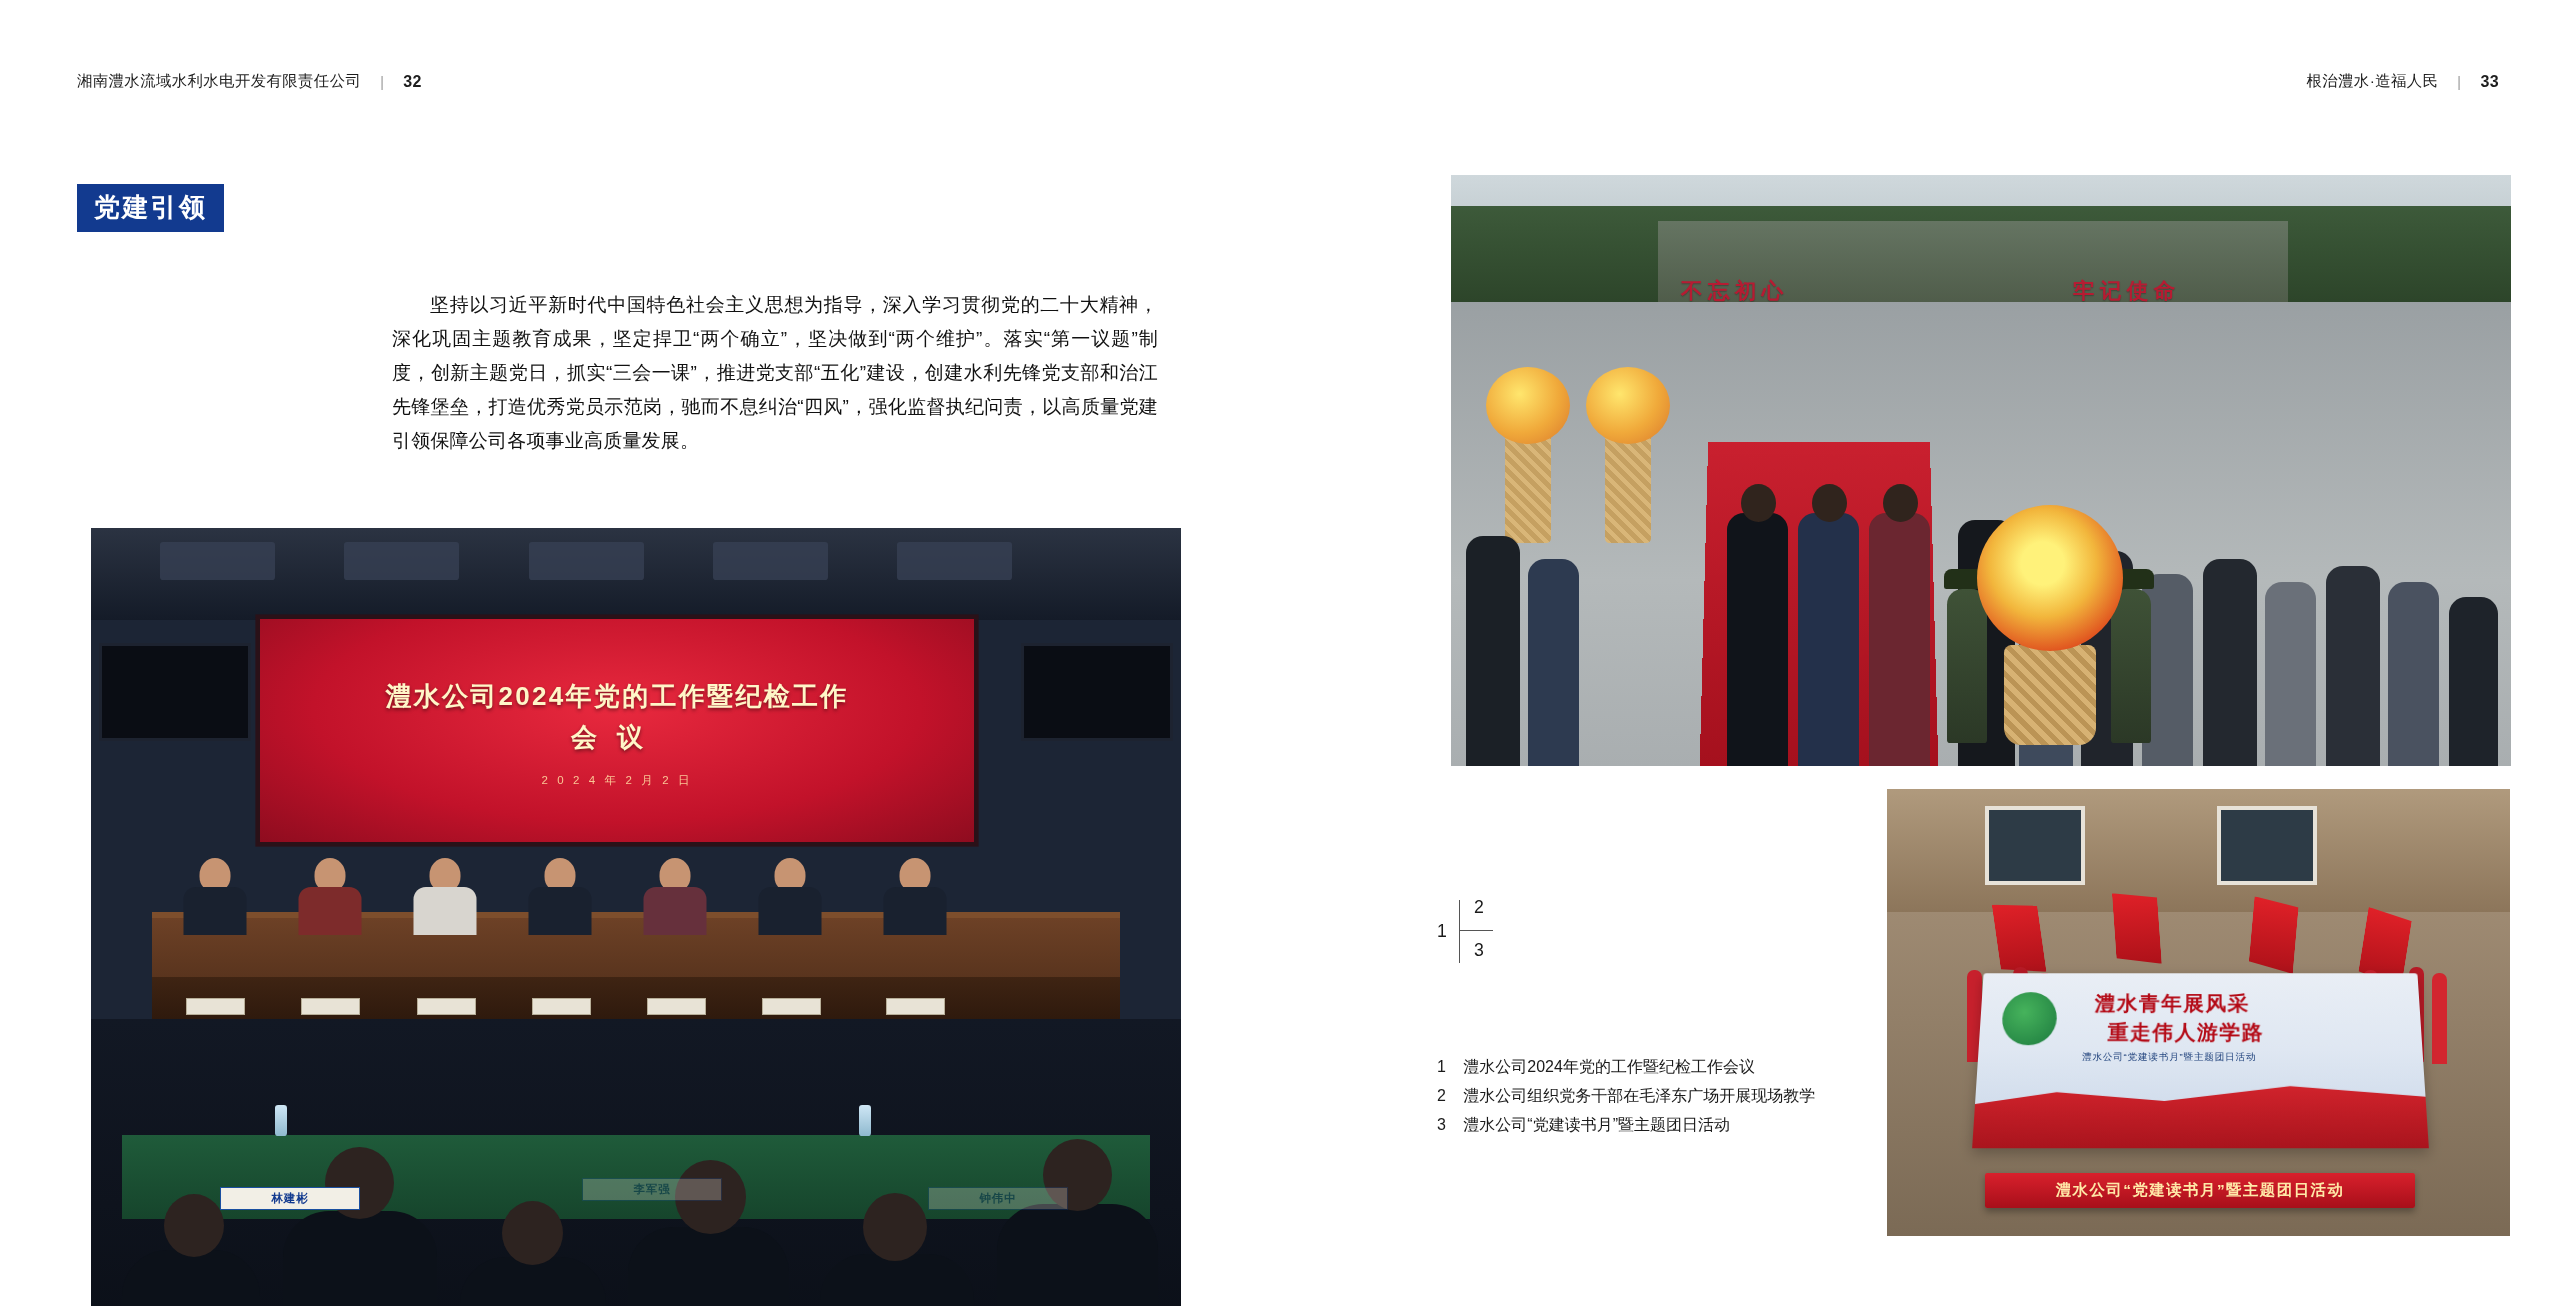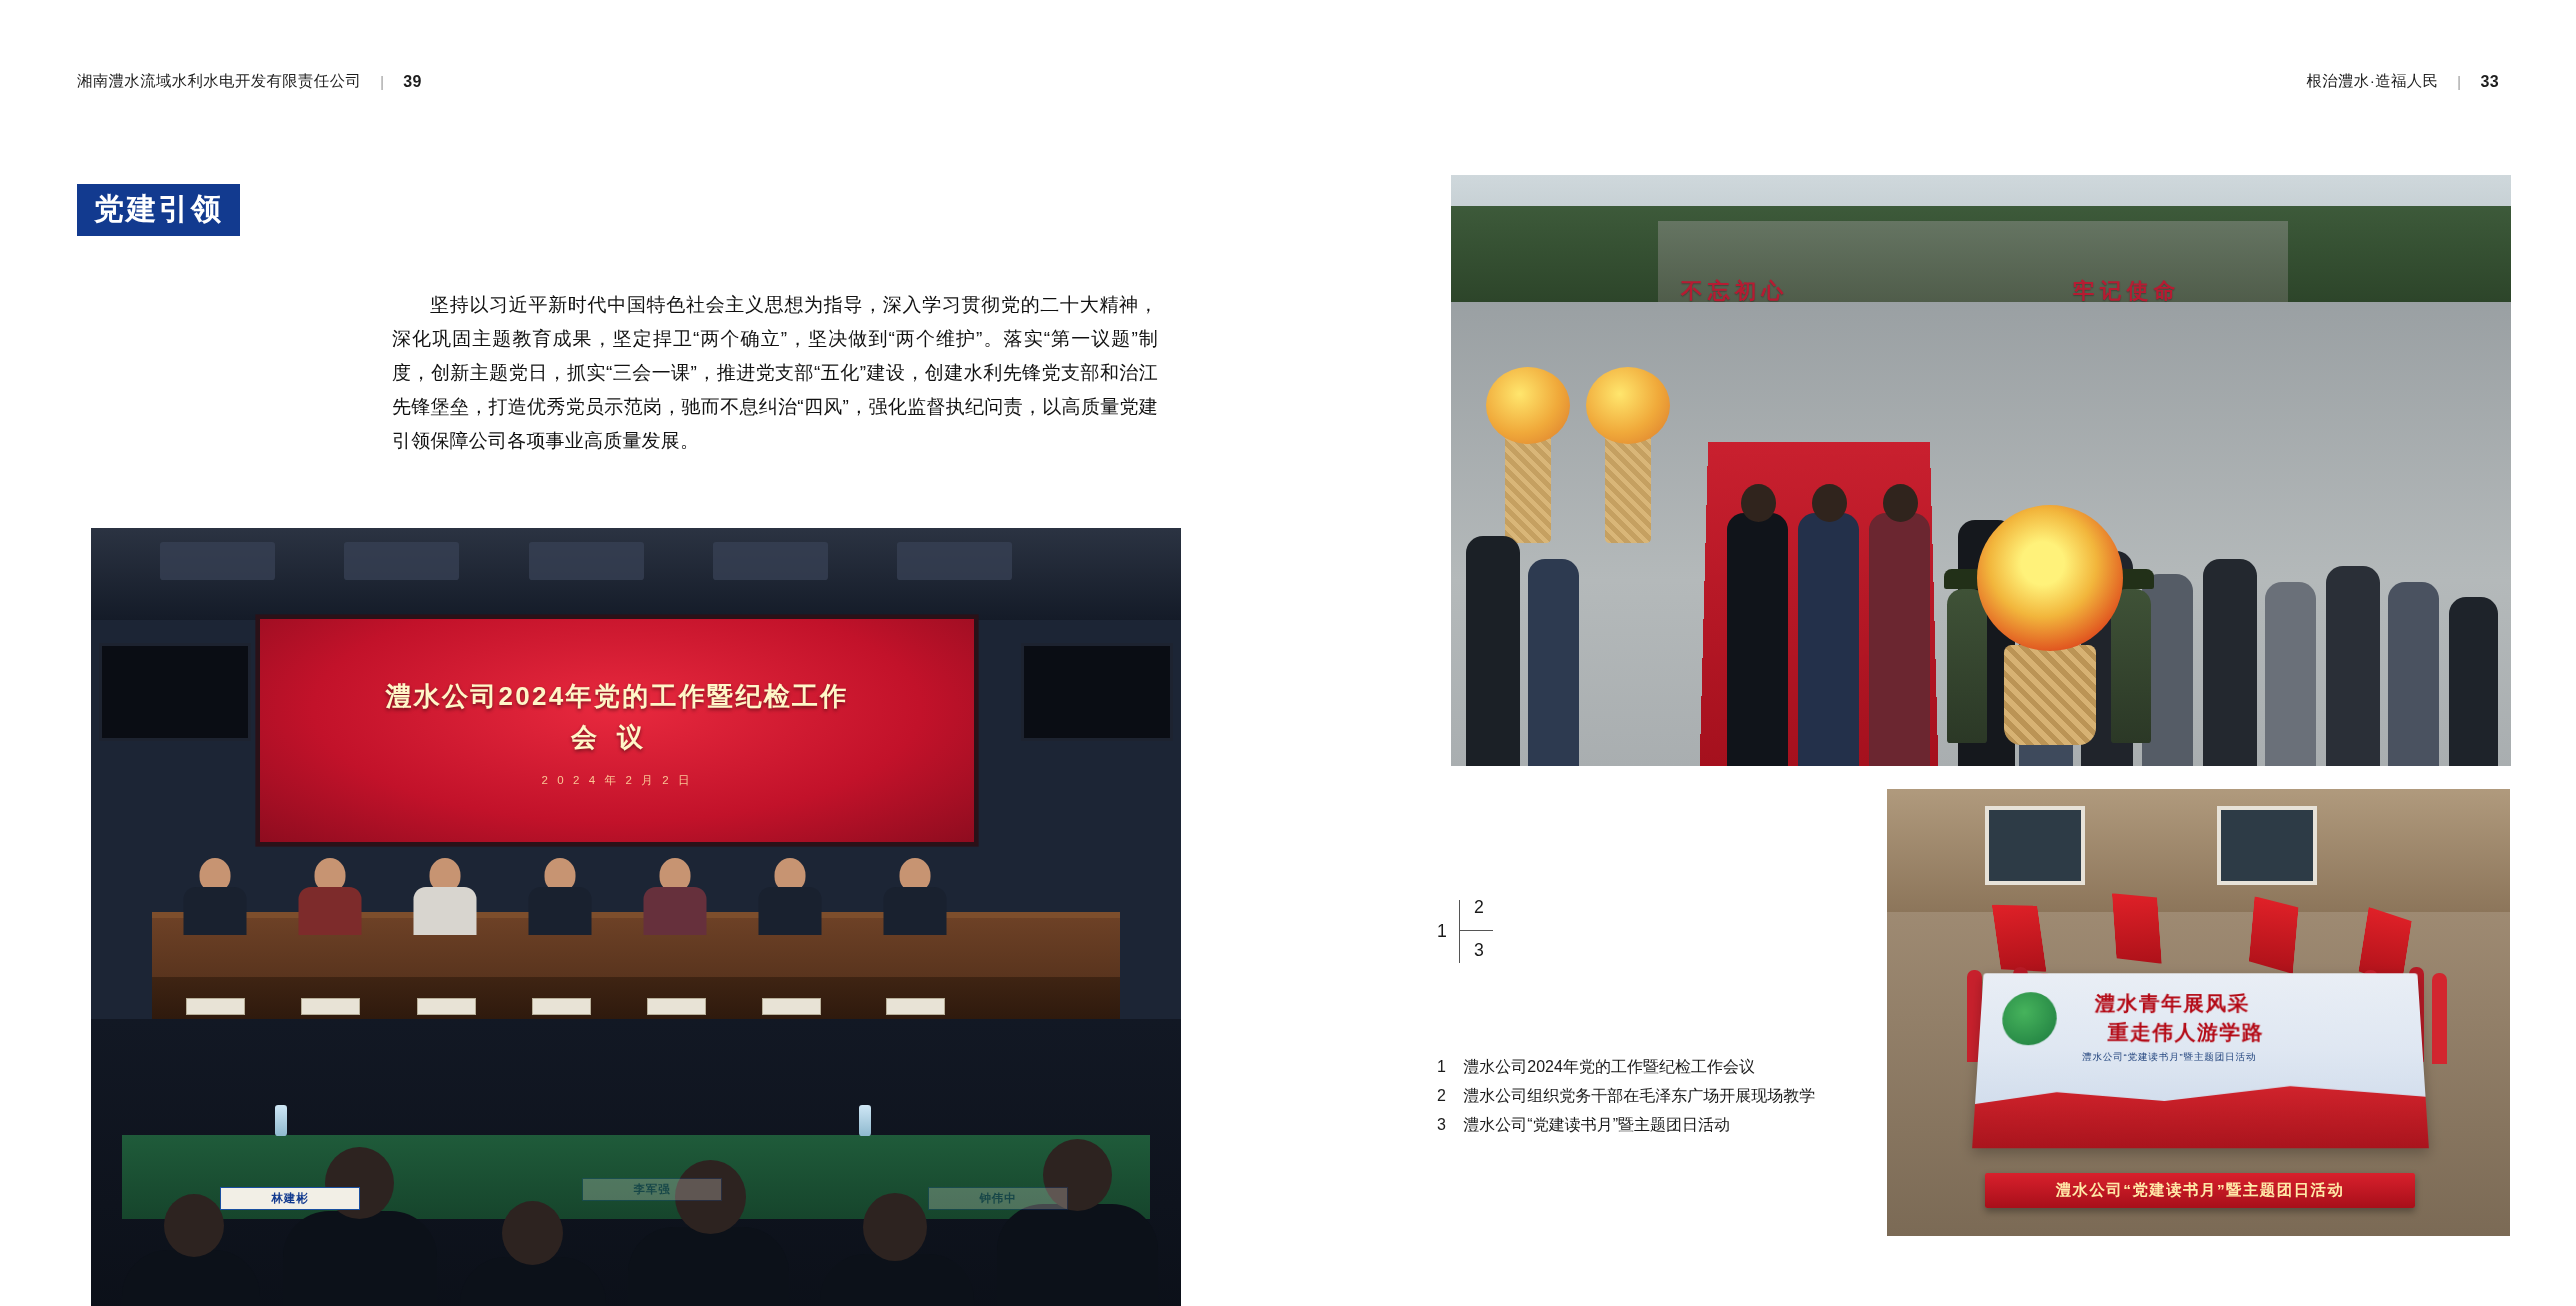--- a/index.html
+++ b/index.html
@@ -39,21 +39,21 @@
     font-size: 16px;
   }
 
   
   .section-title {
     position: absolute;
     left: 77px;
     top: 184px;
     background: #123a8f;
     color: #ffffff;
-    font-size: 30px;
+    font-size: 26px;
     font-weight: bold;
     letter-spacing: 2.3px;
     padding: 10px 17px 11.5px 17px;
     line-height: 1;
   }
 
   
   .body-copy {
     position: absolute;
     left: 392px;
@@ -349,21 +349,21 @@
   }
   .cap-row { display: flex; gap: 14px; white-space: nowrap; }
   .cap-row .cap-num { width: 12.3px; text-align: left; }
 </style>
 </head>
 <body>
 
 <div class="runhead left">
   <span>湘南澧水流域水利水电开发有限责任公司</span>
   <span class="sep">|</span>
-  <span class="pageno">39</span>
+  <span class="pageno">32</span>
 </div>
 
 <div class="runhead right">
   <span>根治澧水·造福人民</span>
   <span class="sep">|</span>
   <span class="pageno">33</span>
 </div>
 
 <div class="section-title">党建引领</div>
 

